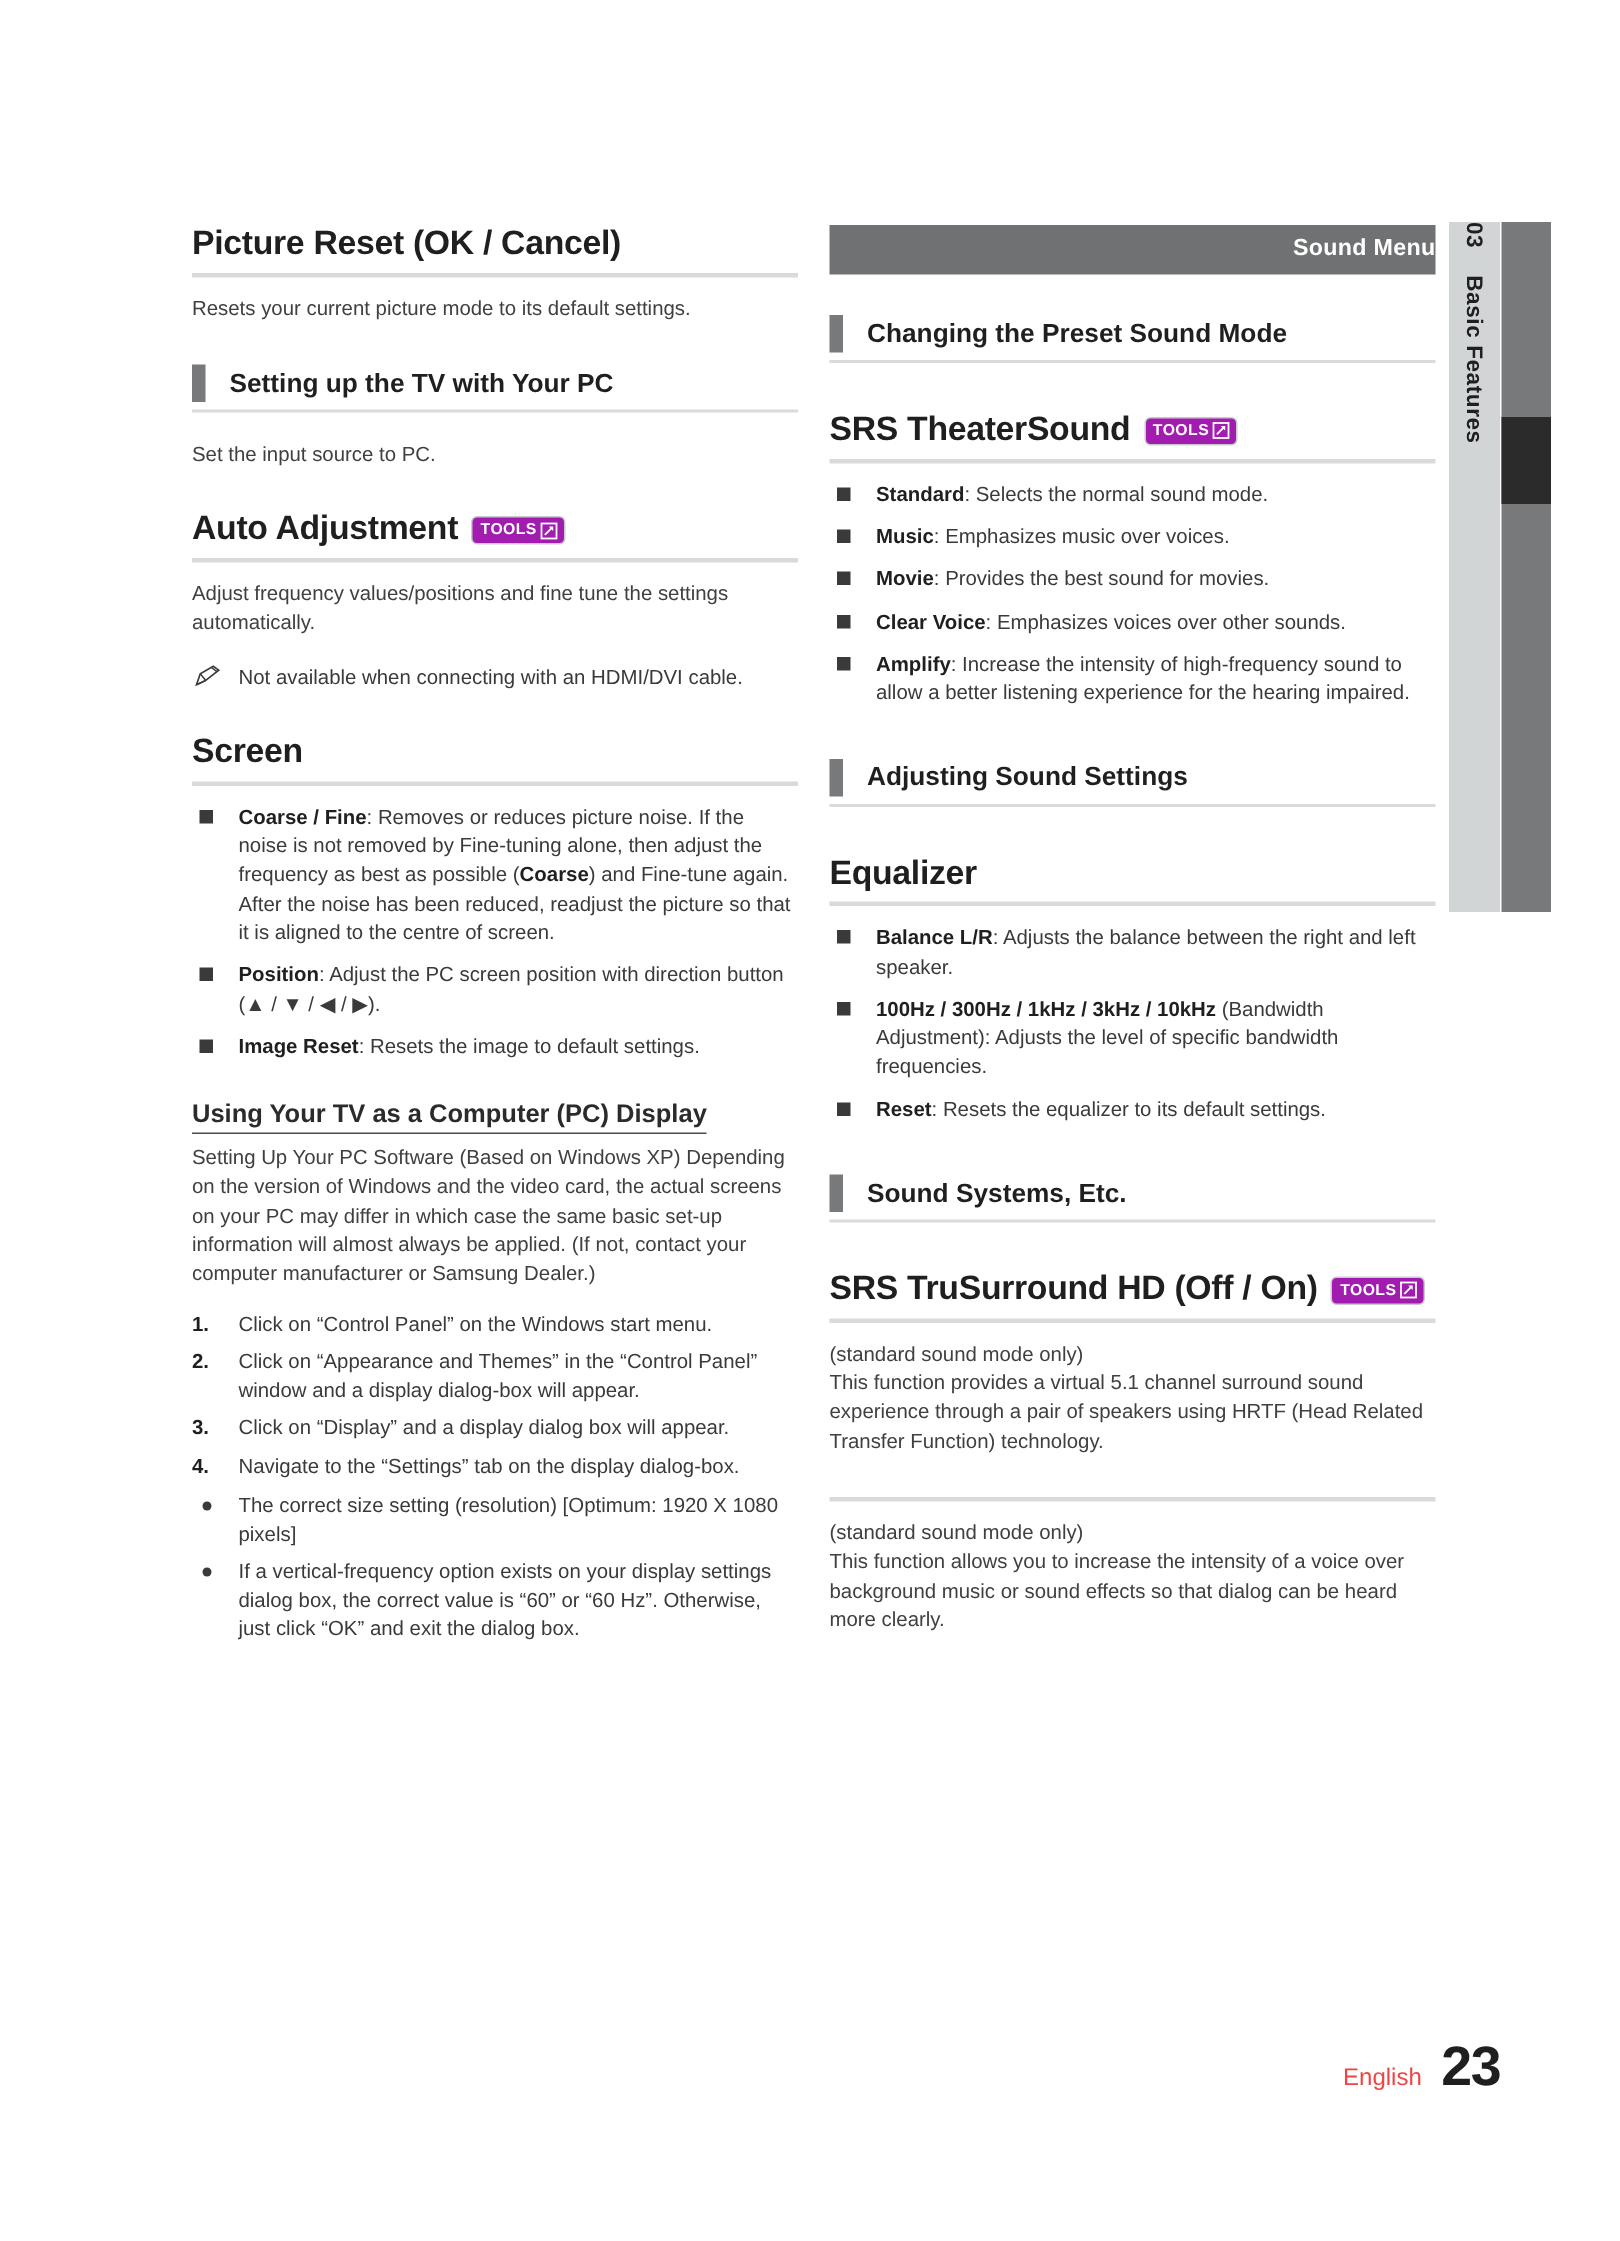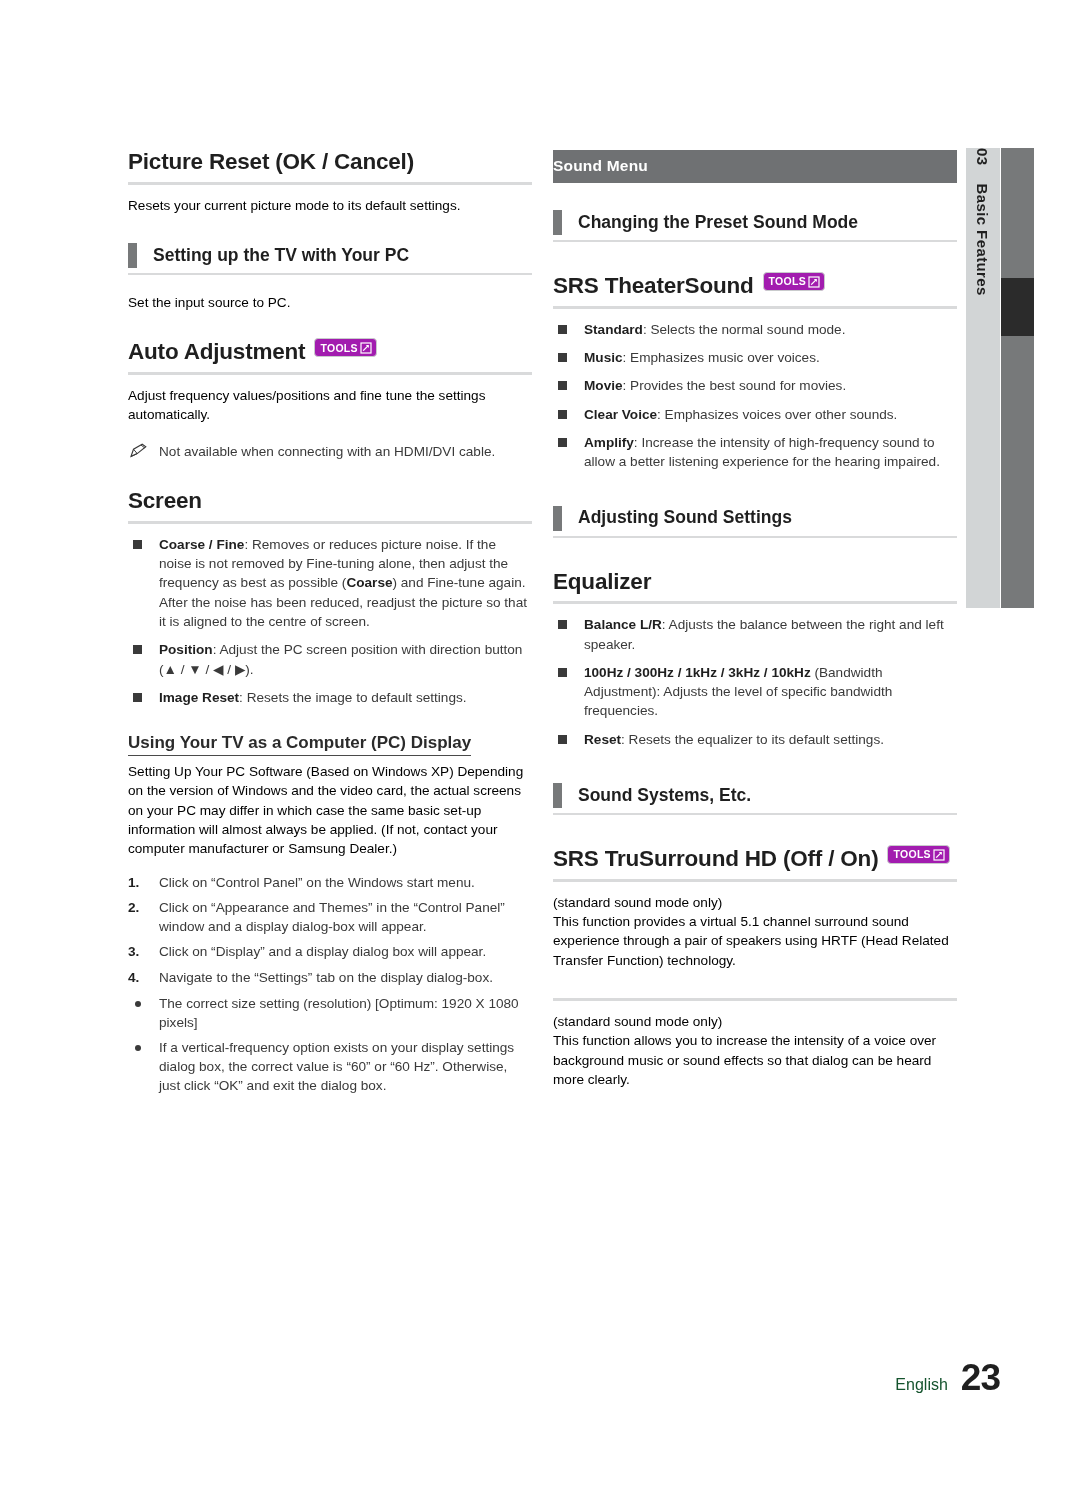--- a/index.html
+++ b/index.html
@@ -83,21 +83,21 @@
   
   h1.main-head {
     font-size: 22.5px;
     font-weight: bold;
     color: #1f1f1f;
     margin: 0 0 0 0;
     padding: 0 0 7px 0;
     letter-spacing: -0.2px;
     line-height: 1.1;
     display: flex;
-    align-items: flex-start;
+    align-items: flex-end;
     gap: 9px;
   }
   .rule {
     height: 3px;
     background: #d9dadb;
     margin: 0 0 11px 0;
   }
 
   .sec-head {
     display: flex;
@@ -123,41 +123,41 @@
     background: #d9dadb;
     margin-top: 5px;
     margin-bottom: 18px;
   }
 
   .menubar {
     background: #6f7173;
     color: #ffffff;
     font-size: 15.5px;
     font-weight: bold;
-    text-align: left;
+    text-align: right;
     padding: 7px 0 8px 0;
     letter-spacing: 0.2px;
     margin-bottom: 27px;
   }
 
   .subhead {
     font-size: 17px;
     font-weight: bold;
     color: #2b2b2b;
     border-bottom: 1.5px solid #4a4a4a;
     display: inline-block;
     padding-bottom: 2px;
     margin: 0 0 6px 0;
   }
 
   
   p.body {
     font-size: 13.6px;
     line-height: 1.42;
-    color: #000000;
+    color: #404040;
     margin: 0 0 14px 0;
   }
   p.body.tight { margin-bottom: 4px; }
   p.body.nogap { margin-bottom: 0; }
 
   
   ul.sq {
     list-style: none;
     margin: 0 0 12px 0;
     padding: 0;
@@ -274,21 +274,21 @@
   .footer {
     position: absolute;
     right: 80px;
     bottom: 95px;
     display: flex;
     align-items: baseline;
     gap: 13px;
   }
   .footer-lang {
     font-size: 16px;
-    color: #14532d;
+    color: #ef4444;
   }
   .footer-page {
     font-size: 37px;
     font-weight: bold;
     color: #1f1f1f;
     letter-spacing: -1px;
   }
 
   .spacer-sm { height: 14px; }
   .spacer-md { height: 22px; }

